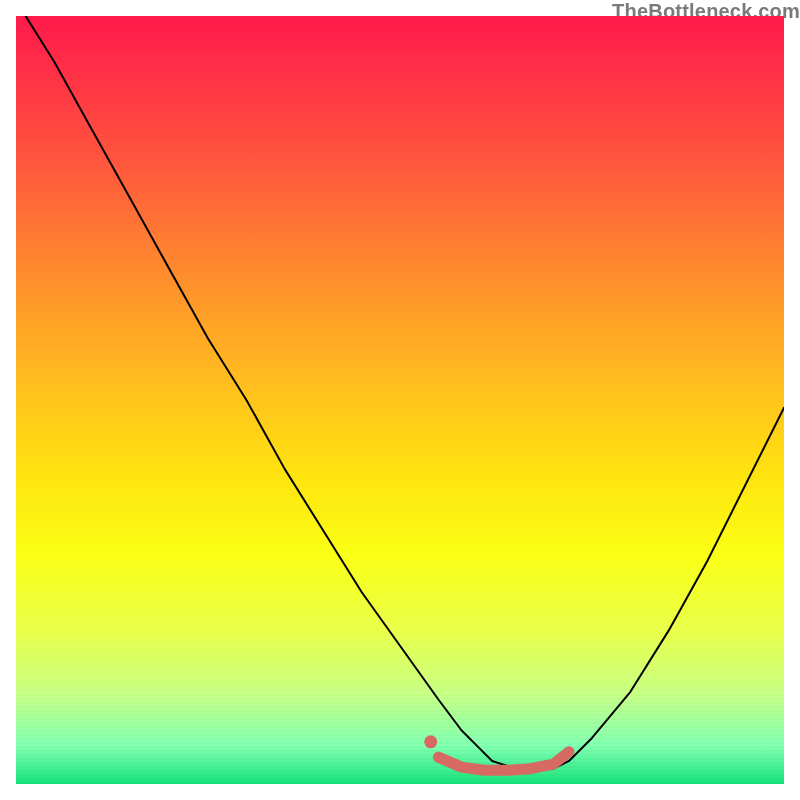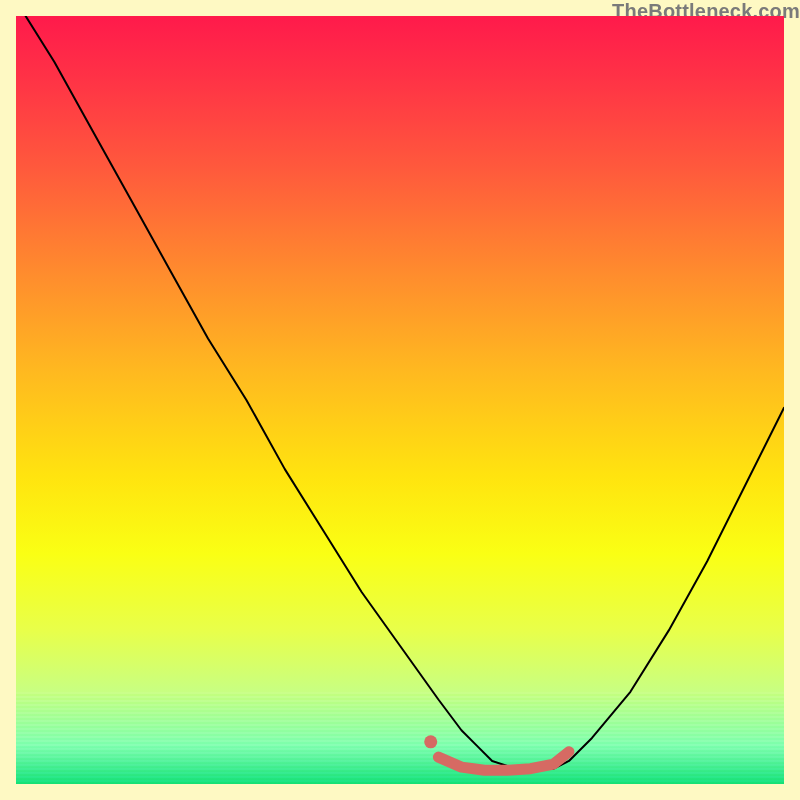--- a/index.html
+++ b/index.html
@@ -1,21 +1,21 @@
 <!DOCTYPE html>
 <html><head>
 <meta charset="utf-8">
 <style>
   * { margin: 0; padding: 0; box-sizing: border-box; }
   html, body { width: 800px; height: 800px; overflow: hidden; background: #000; }
   .stage {
     position: relative;
     width: 800px;
     height: 800px;
-    background: #fef9c3;
+    background: #ffffff;
   }
   .plot-area {
     position: absolute;
     left: 16px;
     top: 16px;
     width: 768px;
     height: 768px;
   }
   .gradient-bg {
     position: absolute;

